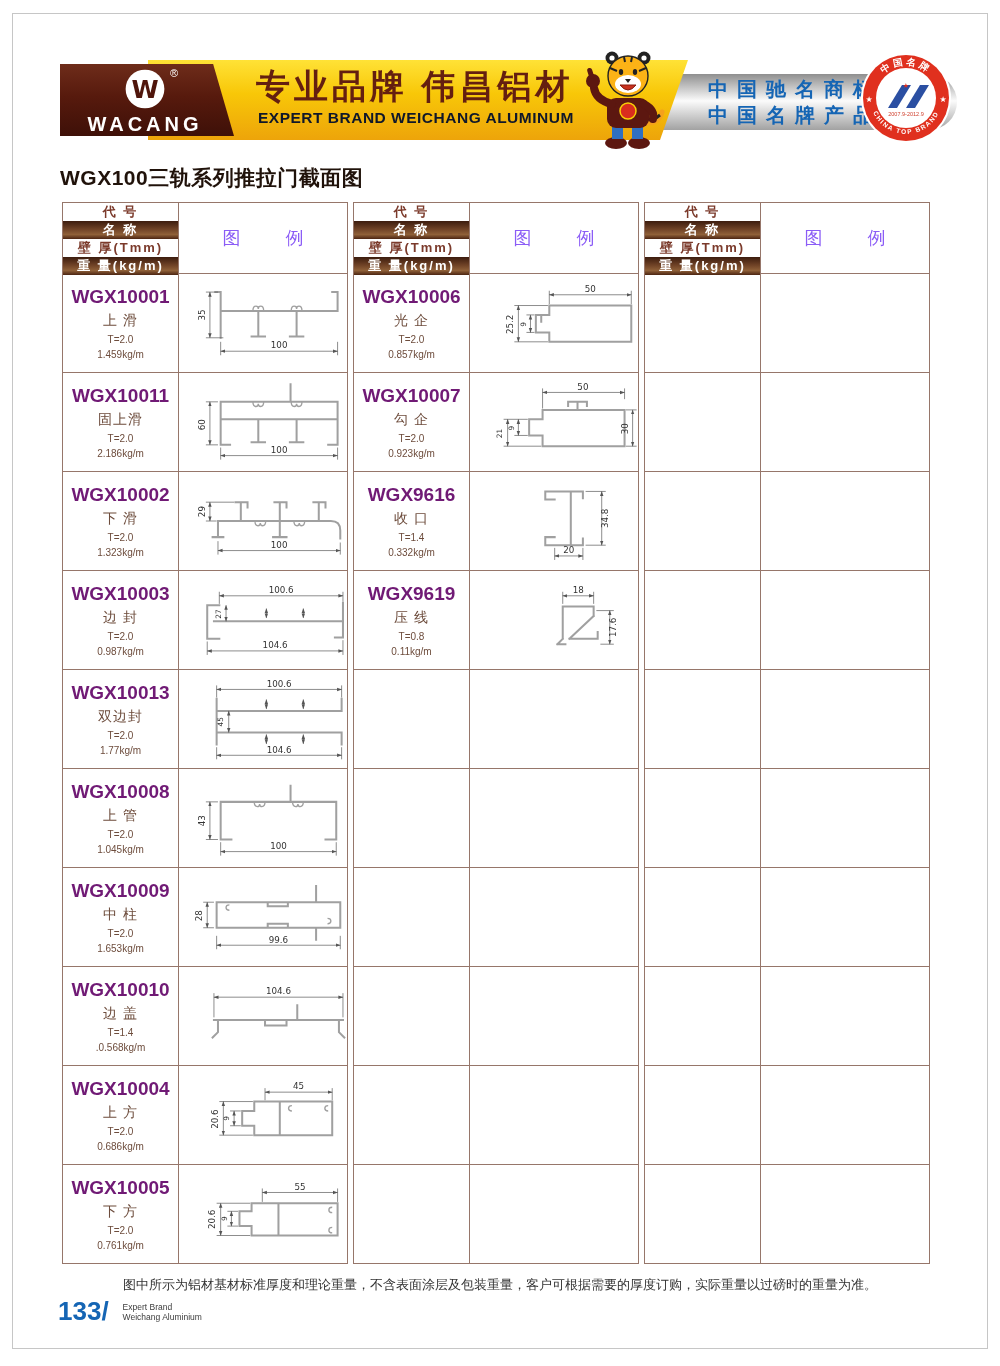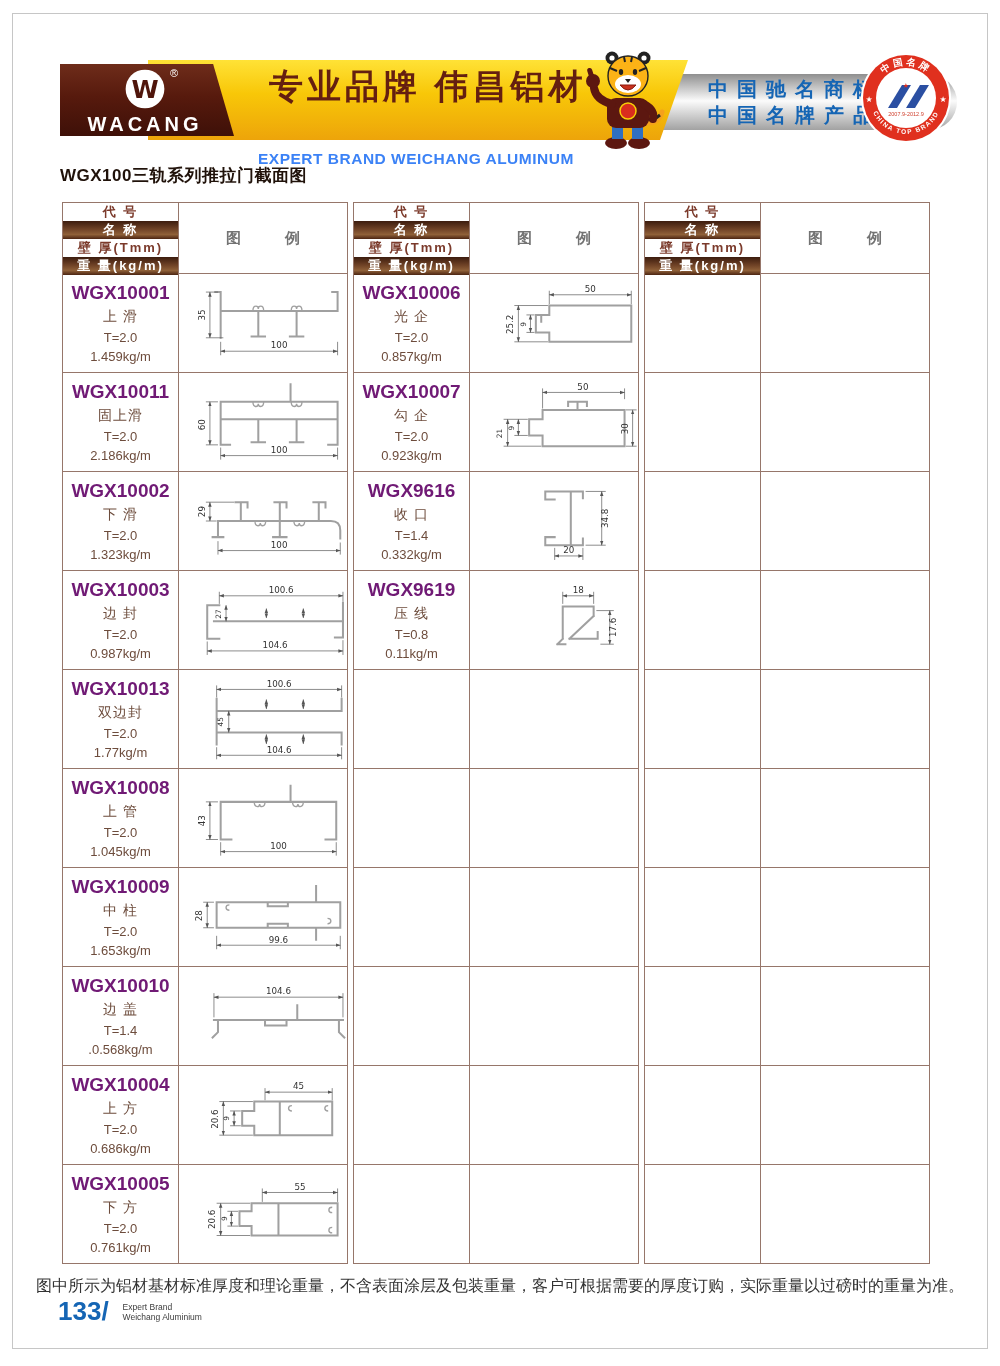--- a/index.html
+++ b/index.html
@@ -14,56 +14,56 @@
   .band-maroon { position:absolute; left:0; top:6px; width:174px; height:72px; z-index:2;
     background:linear-gradient(180deg,#6e2c1a 0%,#571a0d 45%,#3e1008 100%);
     clip-path:polygon(0 0,88% 0,100% 100%,0 100%); }
   .band-silver { position:absolute; left:597px; top:16px; width:300px; height:56px; z-index:0;
     background:linear-gradient(180deg,#8f8f8f 0%,#fbfbfb 48%,#a2a2a2 100%);
     border-radius:6px 28px 28px 6px; }
   .logo-area { position:absolute; left:14px; top:9px; width:142px; z-index:3; text-align:center; }
   .logo-mark { width:44px; height:44px; display:block; margin:0 auto; }
   .logo-reg { position:absolute; left:96px; top:0; color:#fff; font-size:11px; }
   .logo-text { color:#fff; font-size:20px; font-weight:bold; letter-spacing:4px; margin-top:2px; }
-  .brand-cn { position:absolute; left:196px; top:6px; z-index:3; font-size:34px; font-weight:bold; color:#641f10; letter-spacing:4px;margin-left:13px; }
-  .brand-en { position:absolute; left:198px; top:51px; z-index:3; font-size:15.5px; font-weight:bold; color:#3b82f6; letter-spacing:0.5px;margin-top:41px; }
+  .brand-cn { position:absolute; left:196px; top:6px; z-index:3; font-size:34px; font-weight:bold; color:#641f10; letter-spacing:4px; }
+  .brand-en { position:absolute; left:198px; top:51px; z-index:3; font-size:15.5px; font-weight:bold; color:#0f172a; letter-spacing:0.5px; }
   .badge-cn { position:absolute; left:648px; top:16px; height:56px; z-index:3; display:flex; flex-direction:column; justify-content:center; gap:1px; }
   .badge-cn div { color:#1565b4; font-size:20px; font-weight:bold; letter-spacing:9px; line-height:25px; }
   .tiger { position:absolute; left:518px; top:-10px; width:100px; height:102px; z-index:5; }
   .seal { position:absolute; left:800px; top:-6px; width:92px; height:92px; z-index:4; }
 
   
-  .title { position:absolute; left:60px; top:164px; font-size:17px; font-weight:bold; color:#20120a; letter-spacing:0.5px; }
+  .title { position:absolute; left:60px; top:164px; font-size:21px; font-weight:bold; color:#20120a; letter-spacing:0.5px; }
 
   
   .table-area { position:absolute; left:62px; top:202px; width:868px; display:flex; gap:5px; }
   .group { width:286px; border:1px solid #96766a; background:#fff; }
   .g-header { height:70px; display:flex; }
   .g-labels { width:116px; border-right:1px solid #96766a; display:flex; flex-direction:column; }
   .hl { flex:1; display:flex; align-items:center; justify-content:center; font-size:13px; font-weight:bold; letter-spacing:2px; }
   .hl.light { color:#7b3a2b; background:#fff; }
   .hl.dark { color:#fff; background:linear-gradient(180deg,#3c1c0e 0%,#6f4226 45%,#8f6038 75%,#4c2512 100%); }
-  .g-legend { flex:1; display:flex; align-items:center; justify-content:center; color:#737373; font-size:15px; font-weight:bold; letter-spacing:20px; padding-left:20px; }
+  .g-legend { flex:1; display:flex; align-items:center; justify-content:center; color:#8b5cf6; font-size:18px; font-weight:normal; letter-spacing:20px; padding-left:20px; }
   .g-row { height:99px; border-top:1px solid #96766a; display:flex; }
   .cell.label { width:116px; border-right:1px solid #96766a; display:flex; flex-direction:column; align-items:center; justify-content:center; gap:4px; padding:2px; }
   .cell.diagram { flex:1; display:flex; align-items:center; justify-content:center; overflow:hidden; }
   .code { font-size:19px; font-weight:bold; color:#701a75; }
   .cname { font-size:14px; color:#6d4c3c; letter-spacing:1px;text-align:center; }
-  .cthk,.cwt { font-size:13px; color:#6d4c3c; }
+  .cthk,.cwt { font-size:10px; color:#6d4c3c; }
   svg.diag { width:100%; height:94px; }
 
   
   .pf { stroke:#a0a0a0; stroke-width:3; fill:none; stroke-linecap:square; }
   .pf2 { stroke:#a0a0a0; stroke-width:2; fill:none; }
   .dim { stroke:#555; stroke-width:1; fill:none; }
   .dt { font-family:"DejaVu Sans",sans-serif; font-size:13px; fill:#333; text-anchor:middle; }
   .dts { font-size:11px; }
 
   
-  .note { position:absolute; left:0; right:0; top:1276px; text-align:center; font-size:16px; color:#333; }
+  .note { position:absolute; left:0; right:0; top:1276px; text-align:center; font-size:13px; color:#333; }
   .pagenum { position:absolute; left:58px; top:1298px; display:flex; align-items:flex-start; }
   .pn-big { color:#1565b4; font-size:26px; font-weight:bold; line-height:26px; }
   .pn-sub { font-size:8.5px; color:#3c3c3c; margin-left:14px; margin-top:5px; line-height:9.5px; }
 </style>
 </head>
 <body>
 
 <svg width="0" height="0" style="position:absolute" aria-hidden="true">
   <defs>
     <marker id="arw" viewBox="0 0 10 10" refX="8.5" refY="5" markerWidth="8" markerHeight="8" orient="auto-start-reverse">

